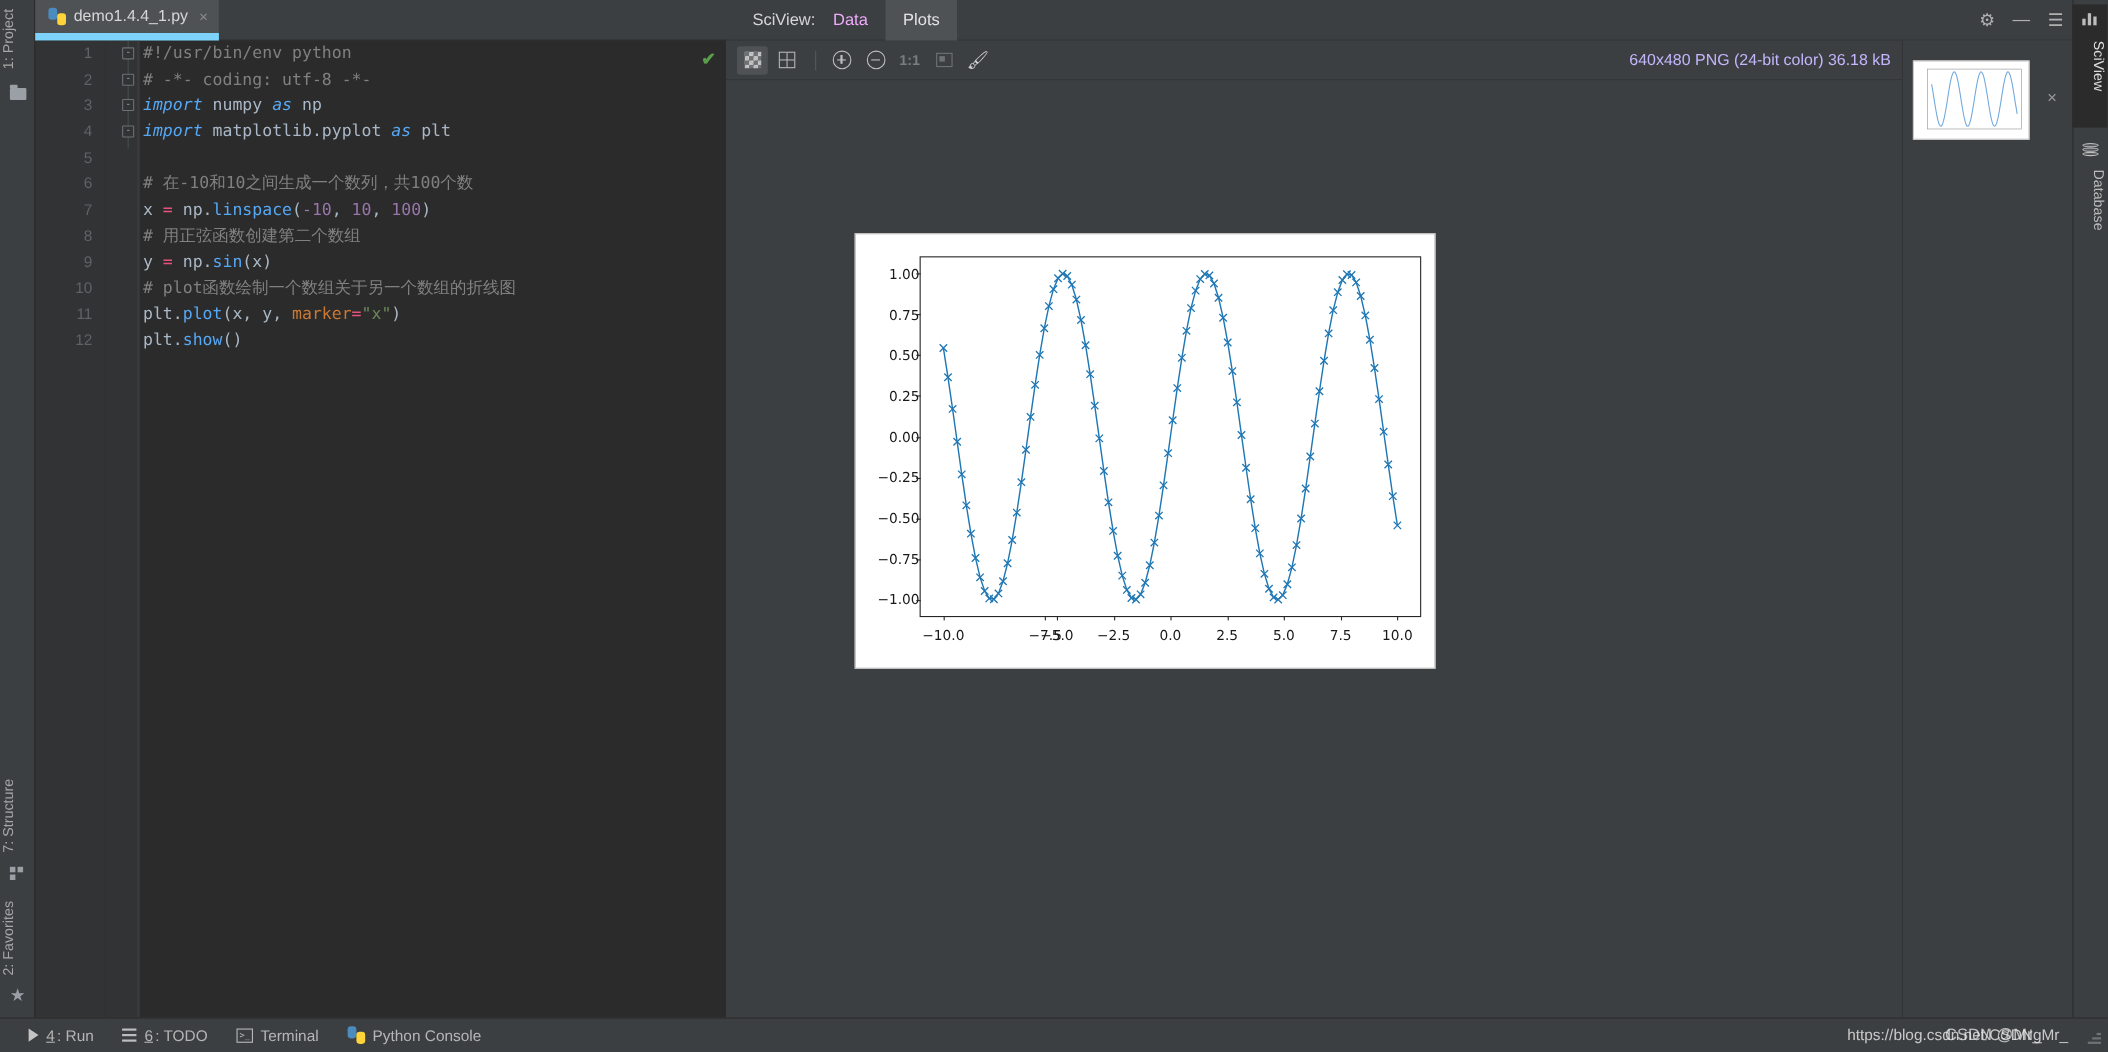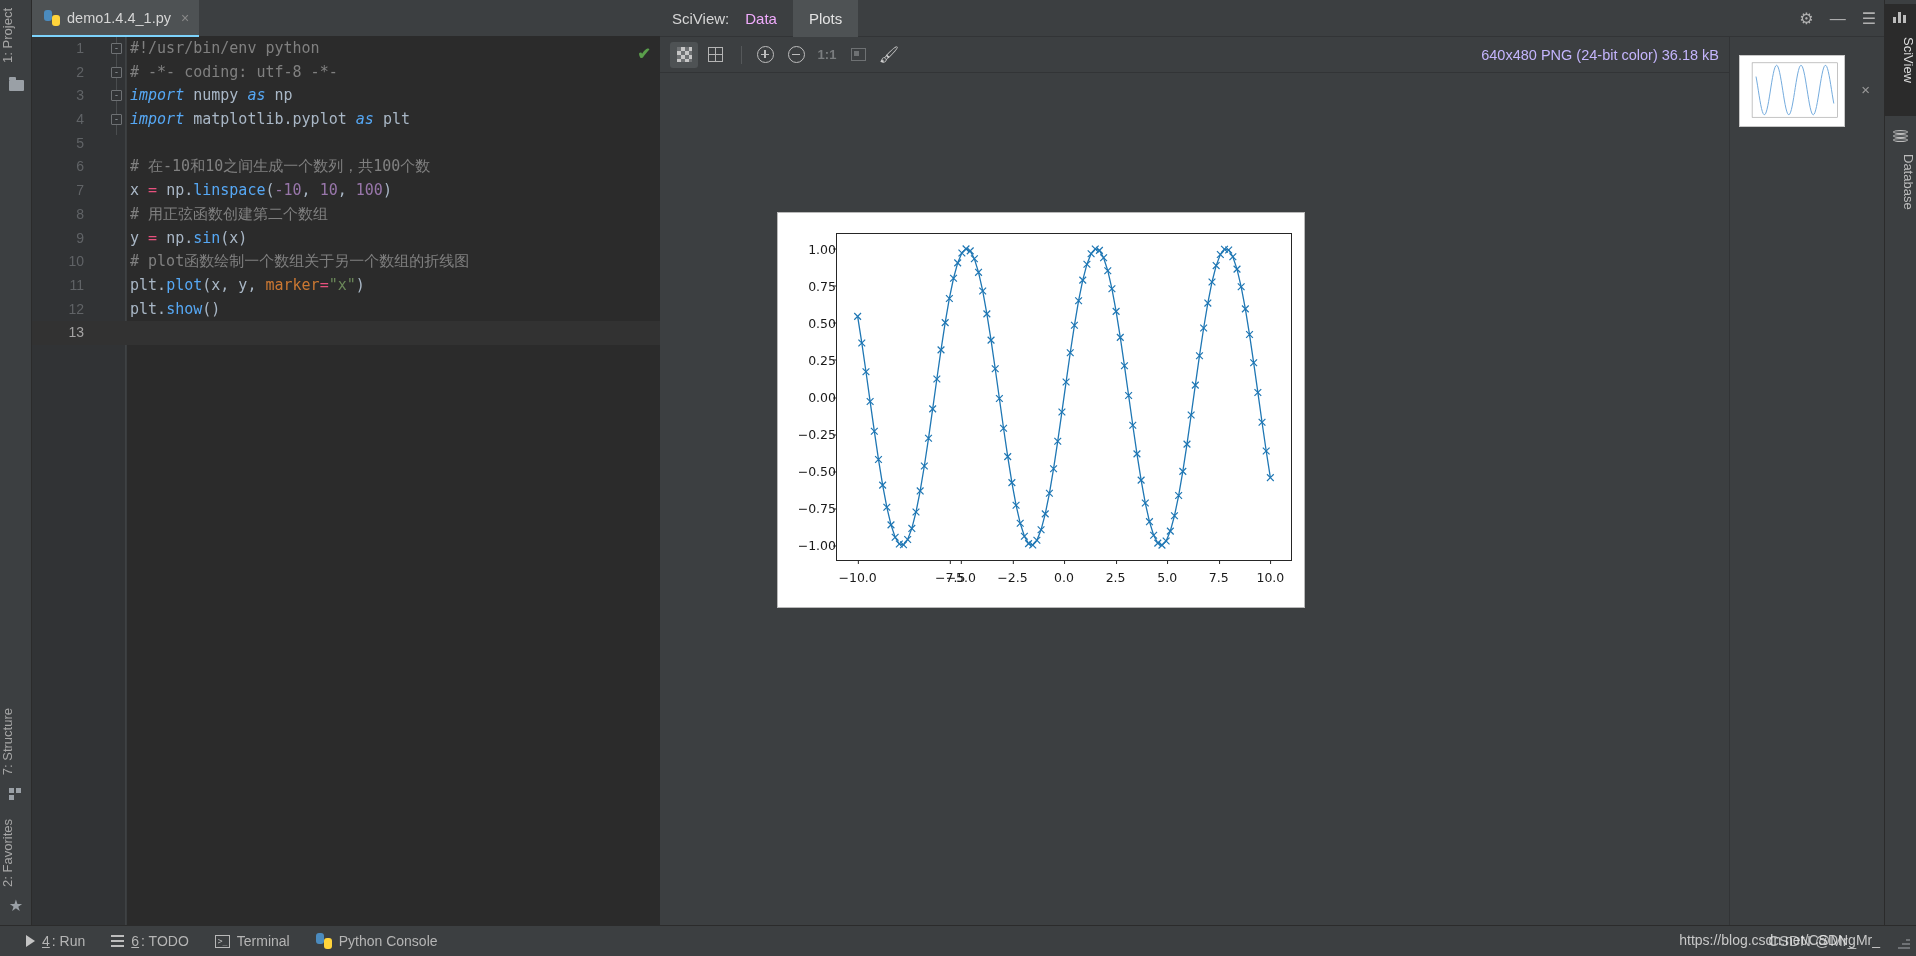--- a/index.html
+++ b/index.html
@@ -92,21 +92,21 @@
     background: #2b2b2b;
   }
   .tabbar {
     height: 37px; background: #3c3f41; position: relative;
     border-bottom: 1px solid #2b2b2b;
   }
   .file-tab {
     position: absolute; left: 0; top: 0; height: 37px;
     display: flex; align-items: center; gap: 7px;
     padding: 0 10px 0 12px; background: #4e5254;
-    border-bottom: 2px solid #7dd3fc; cursor: default;
+    border-bottom: 7px solid #7dd3fc; cursor: default;
   }
   .py-ic {
     width: 16px; height: 16px; position: relative; flex: none;
   }
   .py-ic .b1, .py-ic .b2 {
     position: absolute; width: 8px; height: 11px; border-radius: 3px;
   }
   .py-ic .b1 { left: 0; top: 0; background: #4b8bbe; }
   .py-ic .b2 { right: 0; bottom: 0; background: #ffd43b; }
   .file-tab-label { color: #d6d6d6; font-size: 14.5px; white-space: nowrap; }
@@ -167,21 +167,21 @@
 
   
   .sciview {
     position: absolute; left: 660px; top: 0; right: 32px; height: 925px;
     background: #3c3f41;
   }
   .sv-header {
     position: relative; height: 37px; background: #3c3f41;
     border-bottom: 1px solid #323436; display: flex; align-items: center;
   }
-  .sv-title { color: #d6d6d6; font-size: 15px; margin-left: 12px; }
+  .sv-title { color: #d6d6d6; font-size: 15px; margin-left: 24px; }
   .sv-tab {
     height: 37px; line-height: 37px; padding: 0 16px;
     color: #f0abfc; font-size: 15px; cursor: default;
   }
   .sv-tab.active { background: #4e5254; color: #e3e3e3; }
   .sv-header-right {
     position: absolute; right: 8px; top: 0; height: 37px;
     display: flex; align-items: center; gap: 16px;
   }
   .hdr-icon { color: #b0b0b0; font-size: 16px; cursor: pointer; }
@@ -377,21 +377,20 @@
           <div class="cl"><span class="ln">3</span><span class="fold">-</span><span class="code-text"><span class="tok-kw">import </span><span class="tok-plain">numpy </span><span class="tok-kw">as </span><span class="tok-plain">np</span></span></div>
           <div class="cl"><span class="ln">4</span><span class="fold">-</span><span class="code-text"><span class="tok-kw">import </span><span class="tok-plain">matplotlib.pyplot </span><span class="tok-kw">as </span><span class="tok-plain">plt</span></span></div>
           <div class="cl"><span class="ln">5</span><span class="code-text"><span class="tok-plain"></span></span></div>
           <div class="cl"><span class="ln">6</span><span class="code-text"><span class="tok-comment"># 在-10和10之间生成一个数列，共100个数</span></span></div>
           <div class="cl"><span class="ln">7</span><span class="code-text"><span class="tok-plain">x </span><span class="tok-op">= </span><span class="tok-plain">np.</span><span class="tok-func">linspace</span><span class="tok-plain">(</span><span class="tok-num">-10</span><span class="tok-plain">, </span><span class="tok-num">10</span><span class="tok-plain">, </span><span class="tok-num">100</span><span class="tok-plain">)</span></span></div>
           <div class="cl"><span class="ln">8</span><span class="code-text"><span class="tok-comment"># 用正弦函数创建第二个数组</span></span></div>
           <div class="cl"><span class="ln">9</span><span class="code-text"><span class="tok-plain">y </span><span class="tok-op">= </span><span class="tok-plain">np.</span><span class="tok-func">sin</span><span class="tok-plain">(x)</span></span></div>
           <div class="cl"><span class="ln">10</span><span class="code-text"><span class="tok-comment"># plot函数绘制一个数组关于另一个数组的折线图</span></span></div>
           <div class="cl"><span class="ln">11</span><span class="code-text"><span class="tok-plain">plt.</span><span class="tok-func">plot</span><span class="tok-plain">(x, y, </span><span class="tok-kwarg">marker</span><span class="tok-op">=</span><span class="tok-str">"x"</span><span class="tok-plain">)</span></span></div>
           <div class="cl"><span class="ln">12</span><span class="code-text"><span class="tok-plain">plt.</span><span class="tok-func">show</span><span class="tok-plain">()</span></span></div>
-          <div class="cl current"><span class="ln">13</span><span class="code-text"><span class="tok-plain"></span></span></div>
         </div>
     </div>
   </div>
 
   <div class="sciview">
     <div class="sv-header">
       <span class="sv-title">SciView:</span>
       <div class="sv-tab">Data</div>
       <div class="sv-tab active">Plots</div>
       <div class="sv-header-right">

